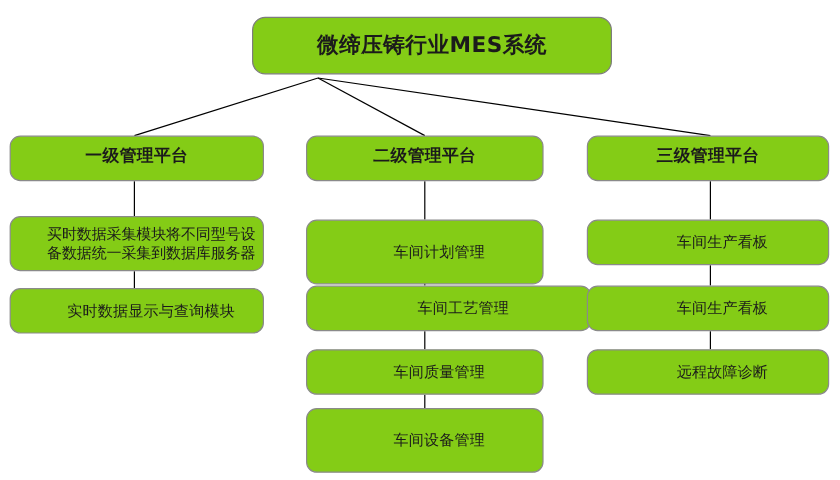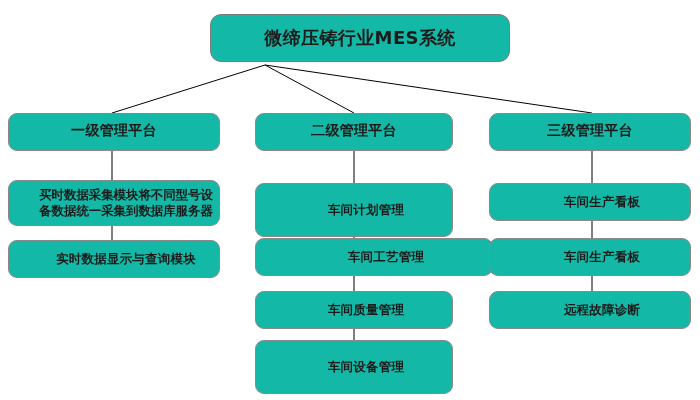--- a/index.html
+++ b/index.html
@@ -22,21 +22,21 @@
     position: absolute;
     left: 0;
     top: 0;
     width: 700px;
     height: 400px;
     pointer-events: none;
   }
   .node {
     position: absolute;
     box-sizing: border-box;
-    background: #14b8a6;
+    background: #84cc16;
     border: 1px solid #8a8a8a;
     border-radius: 9px;
     display: flex;
     align-items: center;
     justify-content: center;
     text-align: center;
     color: #1b1b1b;
     z-index: 2;
   }
   .node-label {
@@ -53,21 +53,21 @@
     border-radius: 11px;
   }
   .node.level2 {
     font-size: 14px;
     font-weight: bold;
     letter-spacing: 0.3px;
     font-family: Liberation Mono, monospace;
   }
   .node.leaf {
     font-size: 12.5px;
-    font-weight: bold;
+    font-weight: normal;
     letter-spacing: 0.2px;
     padding-left: 24px;
   }
   .node.leaf.two-line {
     font-size: 12.5px;
     line-height: 1.35;
     letter-spacing: -0.1px;
   }
 </style>
 </head>

